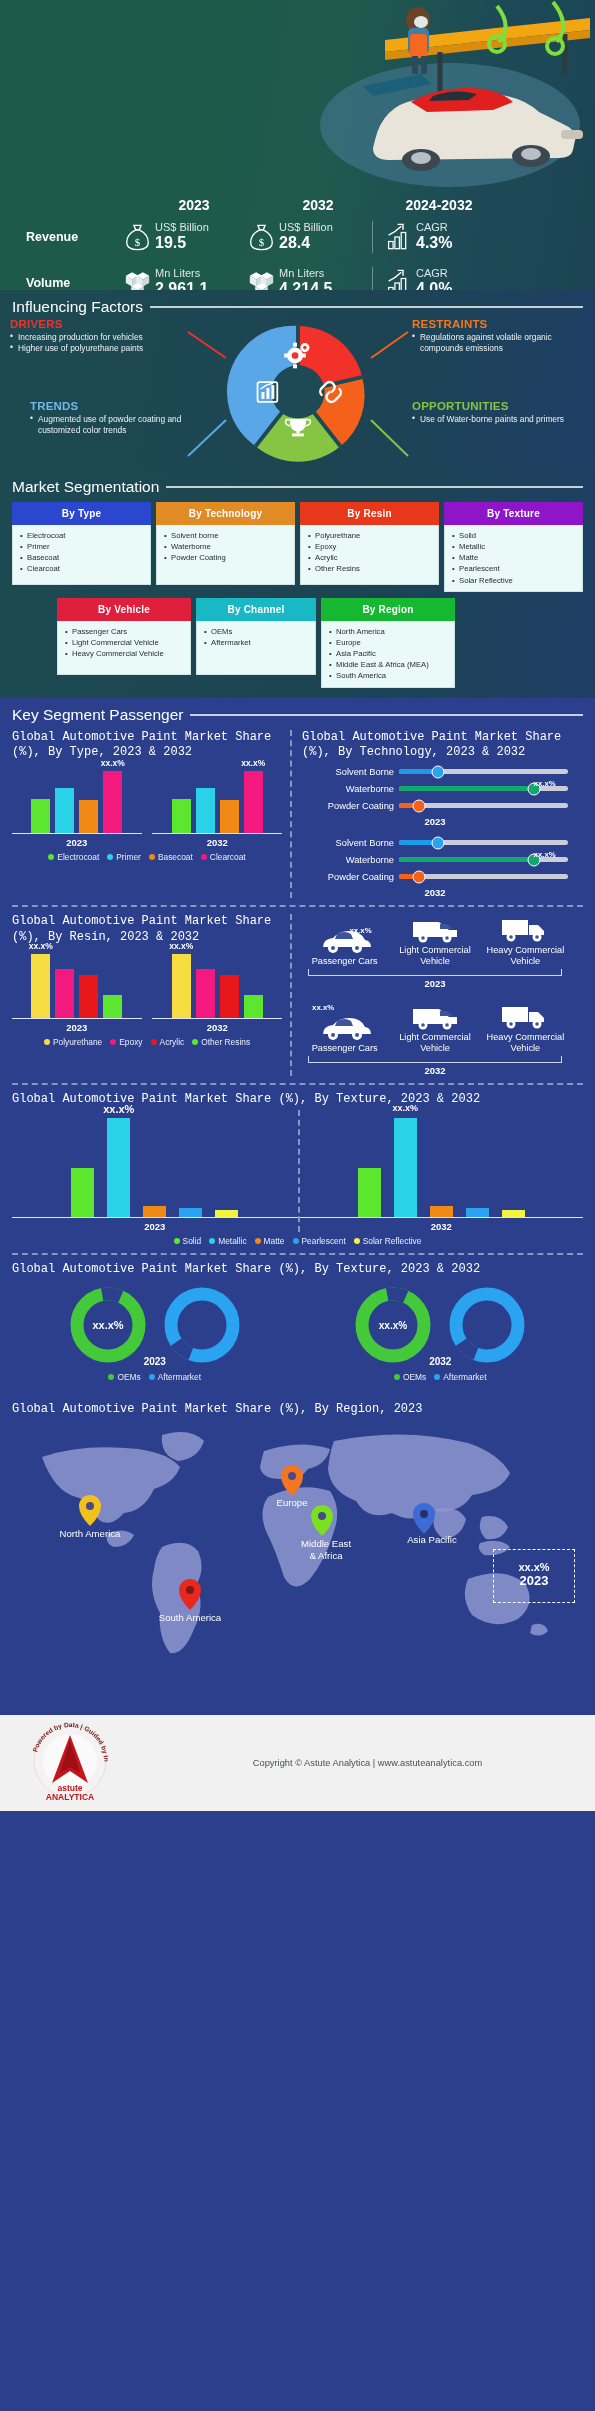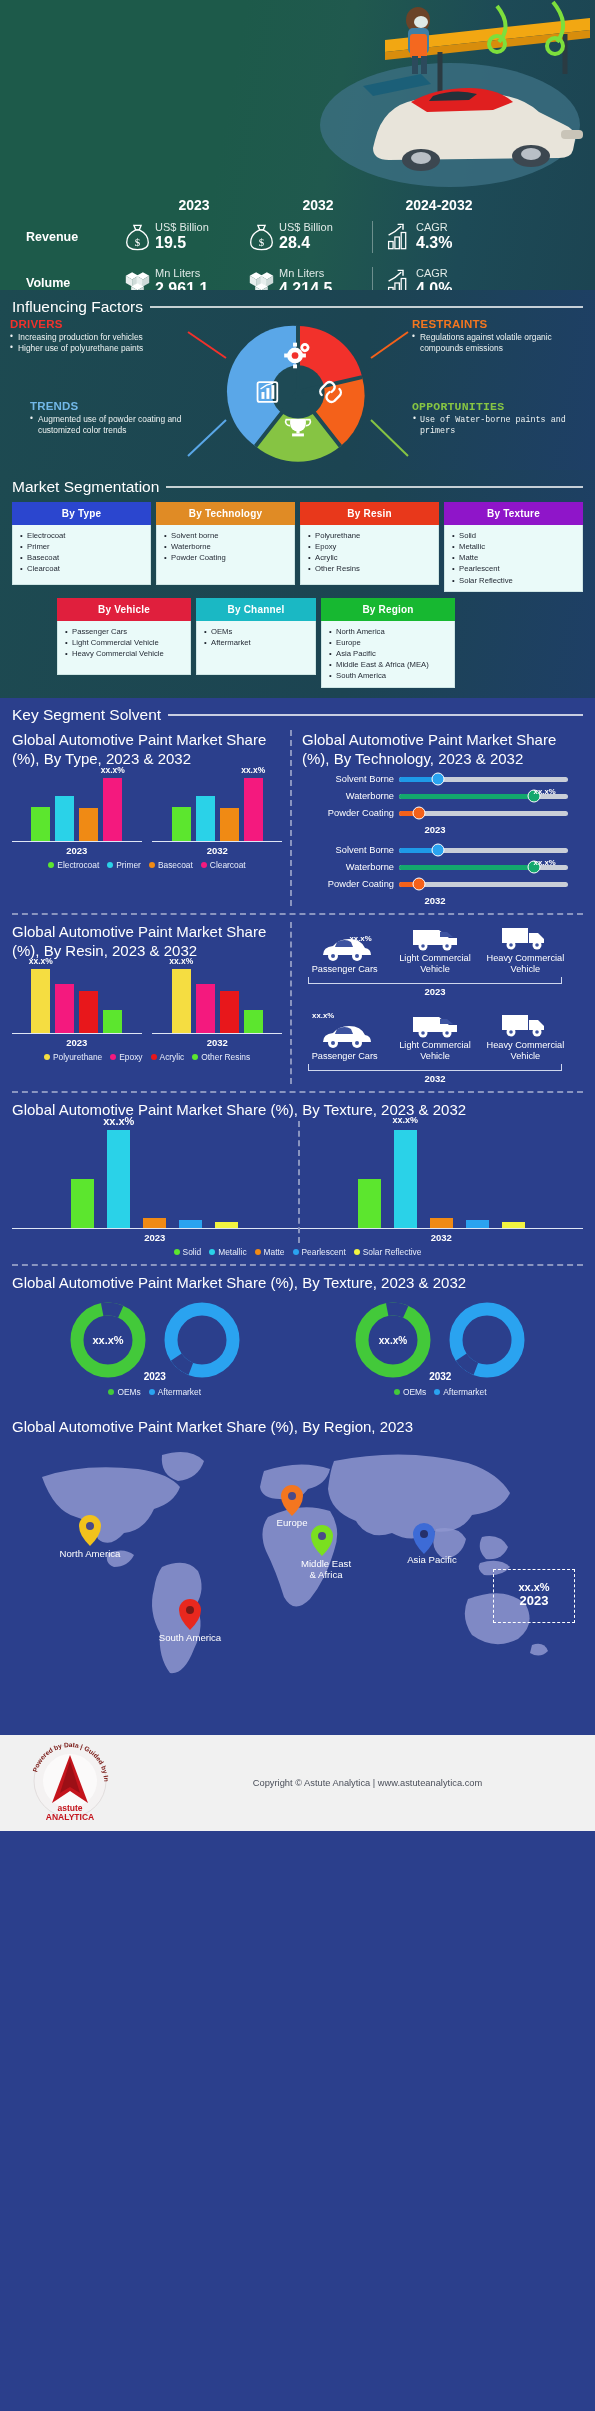--- a/index.html
+++ b/index.html
@@ -63,21 +63,21 @@
   .fact-title { font-size: 11.5px; font-weight: bold; letter-spacing: .2px; margin-bottom: 2px; }
   .fact ul { list-style: none; }
   .fact li { font-size: 8.4px; line-height: 1.3; padding-left: 8px; position: relative; color: #eef3f2; }
   .fact li:before { content: "\2022"; position: absolute; left: 0; top: -1px; }
   .f-drivers { left: 10px; top: 28px; }
   .f-drivers .fact-title { color: #f2312b; }
   .f-restraints { right: 8px; top: 28px; text-align: left;}
   .f-restraints .fact-title { color: #f4761f; }
   .f-trends { left: 30px; top: 110px; }
   .f-trends .fact-title { color: #72b8e8; }
-  .f-opps { right: 8px; top: 110px; font-family: Liberation Mono, monospace; }
+  .f-opps { right: 8px; top: 110px; }
   .f-opps .fact-title { color: #86c443; }
 
   
   .seg-grid { display: flex; gap: 5px; margin-top: 6px; }
   .seg-card { flex: 1; }
   .seg-card.r2 { flex: 0 0 auto; width: 118px; }
   .seg-hd {
     text-align: center; color: #fff; font-size: 10px; font-weight: bold;
     padding: 6px 2px; letter-spacing: .2px;
   }
@@ -87,21 +87,21 @@
   }
   .seg-bd ul { list-style: none; }
   .seg-bd li {
     color: #1f2530; font-size: 7.7px; line-height: 1.45; padding-left: 8px; position: relative;
   }
   .seg-bd li:before { content: "\2022"; position: absolute; left: 1px; }
   .seg-row2 { display: flex; gap: 5px; margin-top: 6px; padding-left: 45px; }
 
   
   .ksf { padding: 8px 12px 6px; }
-  .chart-title { font-size: 15px; line-height: 1.28; color: #fff; margin-bottom: 2px; }
+  .chart-title { font-size: 12px; line-height: 1.28; color: #fff; margin-bottom: 2px; font-family: Liberation Mono, monospace; }
   .two-col { display: flex; }
   .col-l { width: 278px; padding-right: 8px; }
   .col-r { width: 278px; padding-left: 10px; border-left: 2px dashed rgba(255,255,255,.45); }
   .divider-h { height: 0; border-top: 2px dashed rgba(255,255,255,.45); margin: 7px 0; }
 
   
   .bargroups { display: flex; justify-content: space-between; }
   .bargroup { width: 48%; }
   .bars { display: flex; align-items: flex-end; justify-content: center; gap: 5px;
           height: 72px; border-bottom: 1.5px solid #dfe6f5; position: relative; }
@@ -490,21 +490,21 @@
           <li>Middle East &amp; Africa (MEA)</li>
           <li>South America</li>
         </ul>
           </div>
       </div>
     </div>
   </div>
 
   <div class="band-blue ksf">
     <div class="sec-head" style="margin-bottom:6px">
-      <span>Key Segment Solvent</span>
+      <span>Key Segment Passenger</span>
       <span class="rule"></span>
     </div>
 
     <div class="two-col">
       <div class="col-l">
         <div class="chart-title">Global Automotive Paint Market Share (%), By Type, 2023 &amp; 2032</div>
         <div class="bargroups">
 
           <div class="bargroup">
             <div class="bars">

